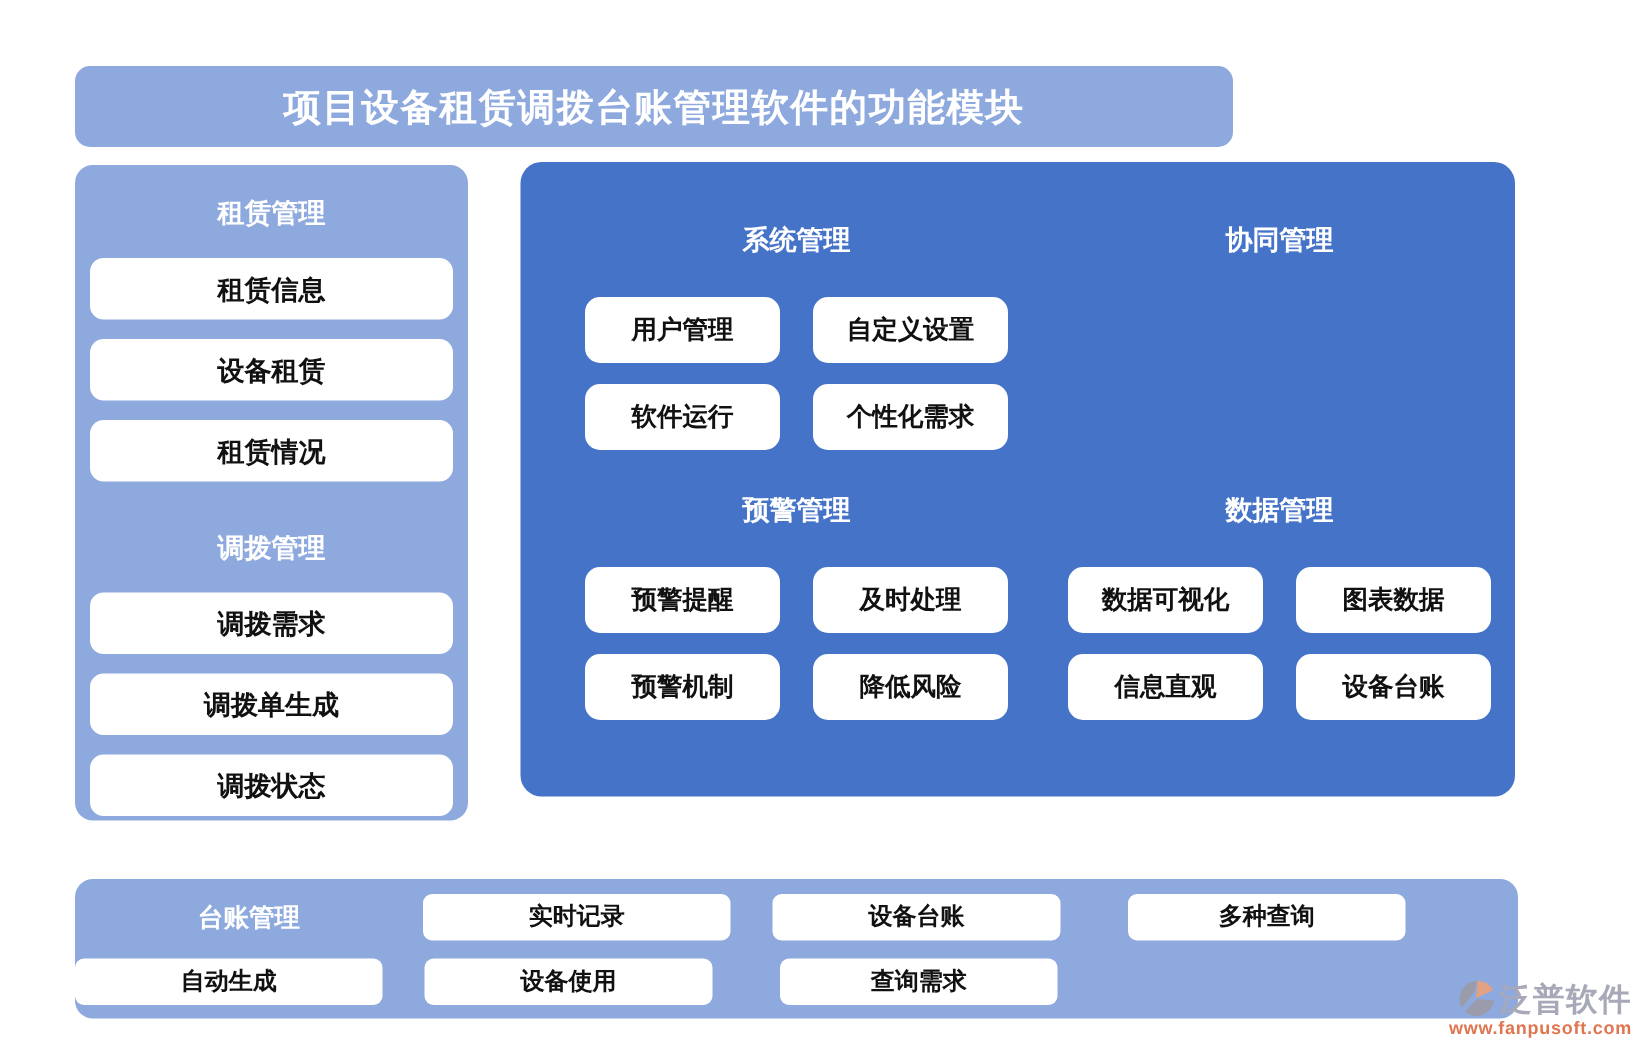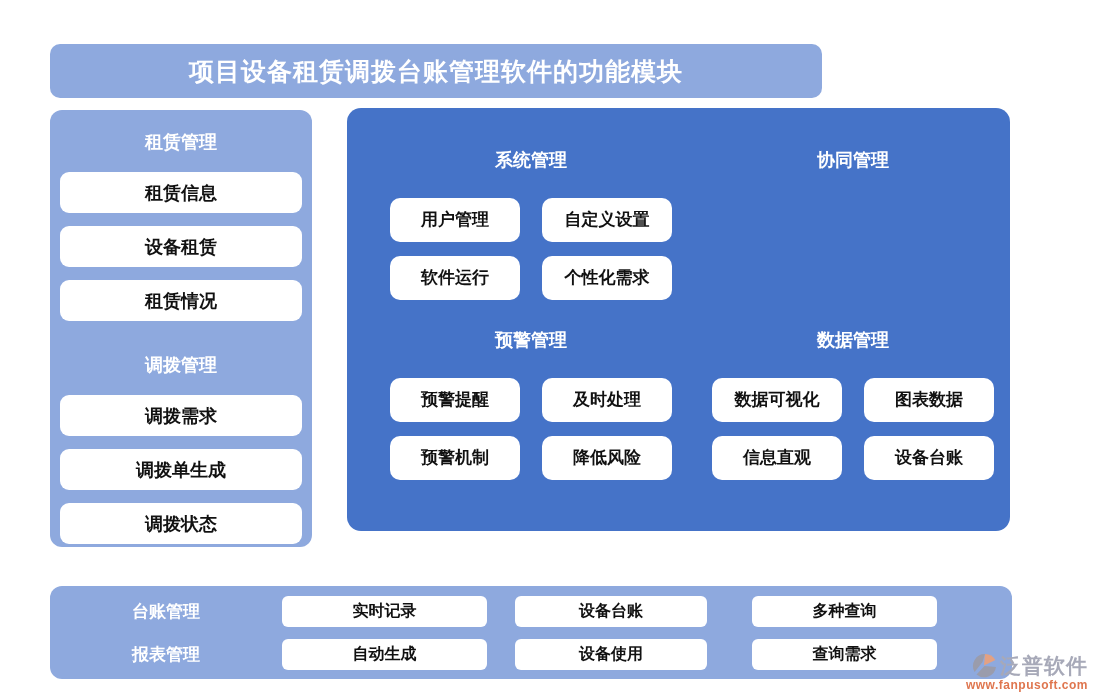--- a/index.html
+++ b/index.html
@@ -115,21 +115,20 @@
   </div>
 
   <div class="bottom-bar">
     <div class="bottom-row">
       <div class="bottom-label">台账管理</div>
       <div class="bottom-btn bb1">实时记录</div>
       <div class="bottom-btn bb2">设备台账</div>
       <div class="bottom-btn bb3">多种查询</div>
     </div>
     <div class="bottom-row">
-      <div class="bottom-label">报表管理</div>
       <div class="bottom-btn bb1">自动生成</div>
       <div class="bottom-btn bb2">设备使用</div>
       <div class="bottom-btn bb3">查询需求</div>
     </div>
   </div>
 
   <div class="footer-logo">
     <div class="logo-row">
       <span style="display:inline-flex;">
         <svg width="26" height="26" viewBox="0 0 26 26">

